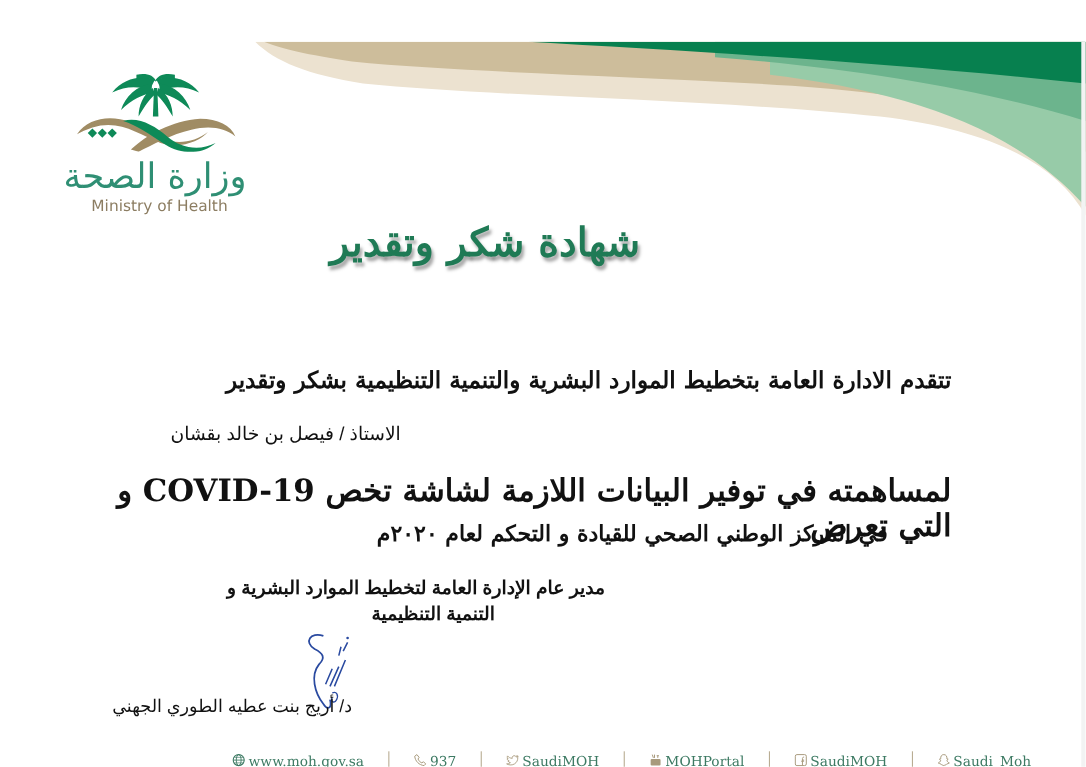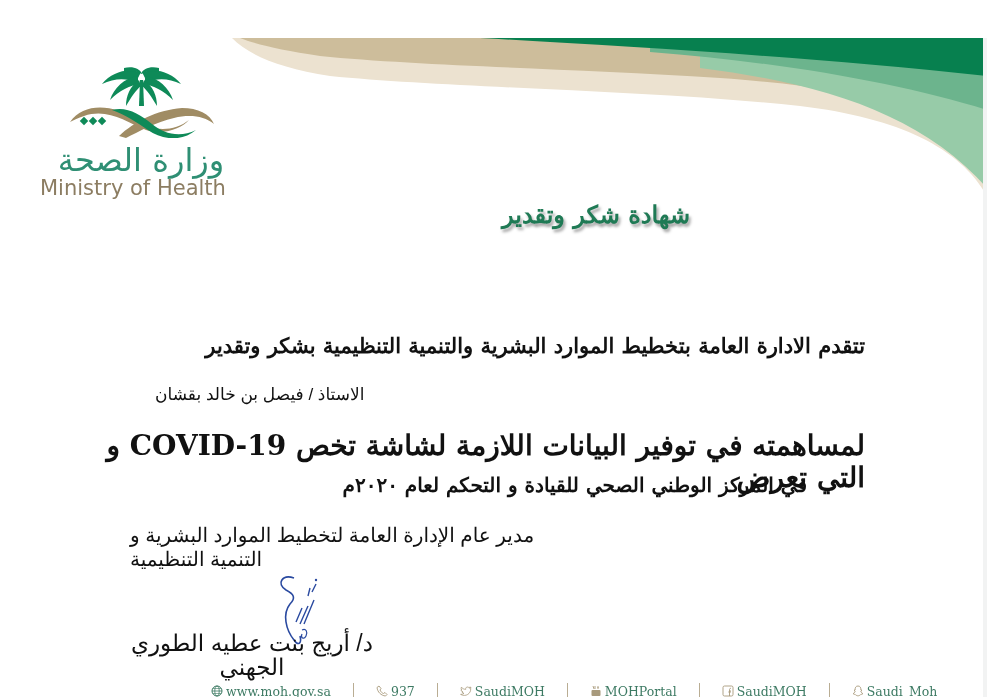--- a/index.html
+++ b/index.html
@@ -24,29 +24,29 @@
 
     
     .logo { position: absolute; left: 36px; top: 26px; width: 215px; height: 136px; }
     .logo-emblem { position: absolute; left: 28px; top: 2px; width: 155px; height: 72px; }
     .logo-ar {
       position: absolute; left: 0; top: 76px; width: 210px; text-align: center;
       font-family: "DejaVu Sans", sans-serif; font-size: 32px; line-height: 40px;
       color: #2f8f74; direction: rtl; font-weight: normal; letter-spacing: 1px;
     }
     .logo-en {
-      position: absolute; left: 4px; top: 114px; width: 210px; 
-      font-family: "DejaVu Sans", sans-serif; font-size: 21px; line-height: 20px;
+      position: absolute; left: 4px; top: 114px; width: 210px; text-align: center;
+      font-family: "DejaVu Sans", sans-serif; font-size: 14px; line-height: 20px;
       color: #8c7d62;
     }
 
     
     .cert-title {
-      position: absolute; left: 300px; top: 162px; width: 390px; text-align: right;
-      font-family: "DejaVu Serif", serif; font-size: 24px; font-weight: bold;
+      position: absolute; left: 300px; top: 162px; width: 390px; text-align: left;
+      font-family: "DejaVu Serif", serif; font-size: 36px; font-weight: bold;
       color: #1f7a55; direction: rtl;
       text-shadow: 2px 3px 3px rgba(0,0,0,0.35);
     }
 
     .rtl { direction: rtl; unicode-bidi: embed; position: absolute; color: #111; }
 
     .line-intro {
       right: 122px; top: 292px; width: 760px; text-align: right;
       font-family: "DejaVu Serif", serif; font-weight: bold; font-size: 21px; line-height: 32px;
     }
@@ -57,31 +57,31 @@
     .line-body1 {
       right: 122px; top: 392px; width: 760px; text-align: right;
       font-family: "DejaVu Serif", serif; font-weight: bold; font-size: 28px; line-height: 32px;
     }
     .line-body2 {
       right: 180px; top: 430px; width: 700px; text-align: right;
       font-family: "DejaVu Serif", serif; font-weight: bold; font-size: 20px; line-height: 34px;
     }
 
     .sign-block {
-      right: 437px; top: 485px; width: 420px; text-align: left;
-      font-family: "Liberation Sans", sans-serif; font-size: 20px; line-height: 24px;
+      right: 437px; top: 485px; width: 420px; text-align: right;
+      font-family: "Liberation Sans", sans-serif; font-size: 17px; line-height: 24px; font-weight: bold;
     }
     .sign-title1 { display: block; }
     .sign-title2 { display: block; padding-right: 100px; }
 
     .signature { position: absolute; left: 272px; top: 532px; width: 60px; height: 80px; }
 
     .signer {
-      right: 585px; top: 593px; width: 300px; text-align: center;
-      font-family: "Liberation Sans", sans-serif; font-size: 23px; line-height: 24px;
+      right: 585px; top: 593px; width: 300px; text-align: left;
+      font-family: "Liberation Sans", sans-serif; font-size: 16px; line-height: 24px;
     }
 
     
     .footer {
       position: absolute; left: 211px; top: 643px; height: 20px;
       display: flex; align-items: center; gap: 16px;
       font-family: "DejaVu Serif", serif; font-size: 12.5px; color: #3d7a63;
       white-space: nowrap;
     }
     .footer-item { display: flex; align-items: center; gap: 3px; }

